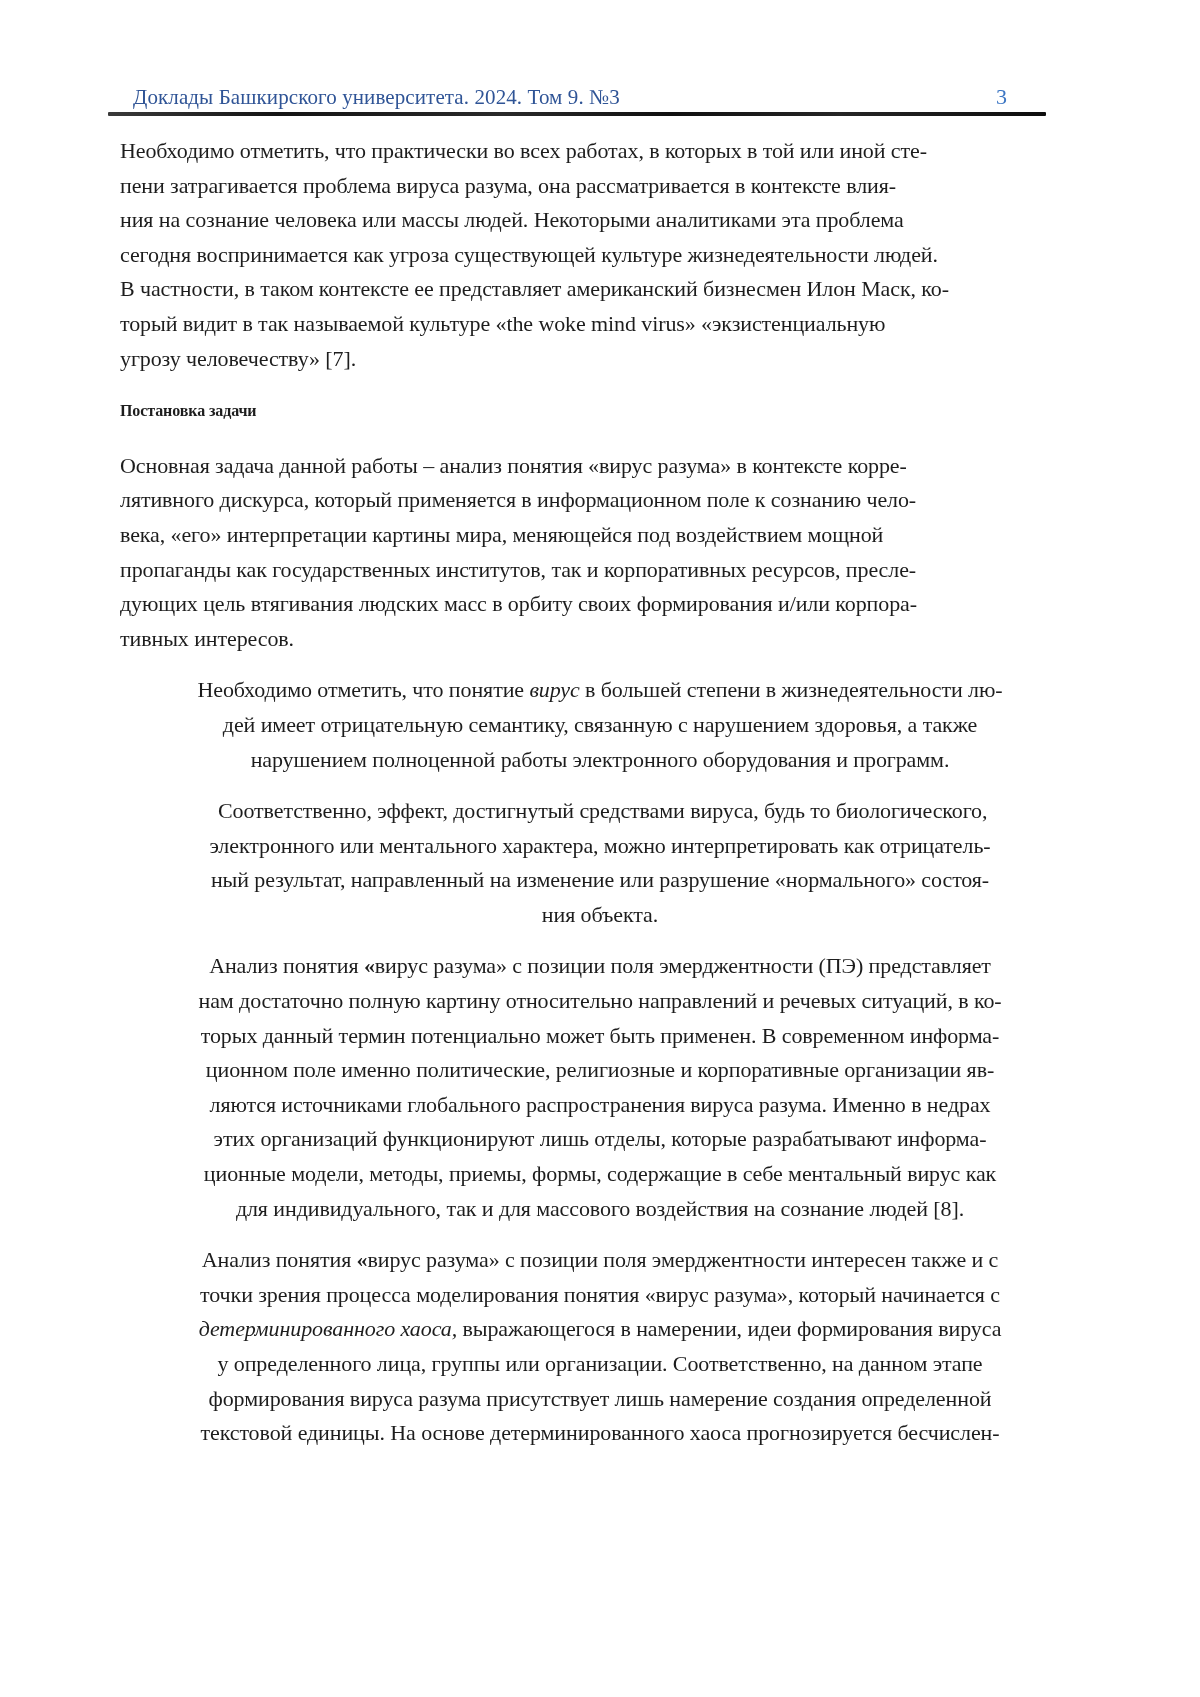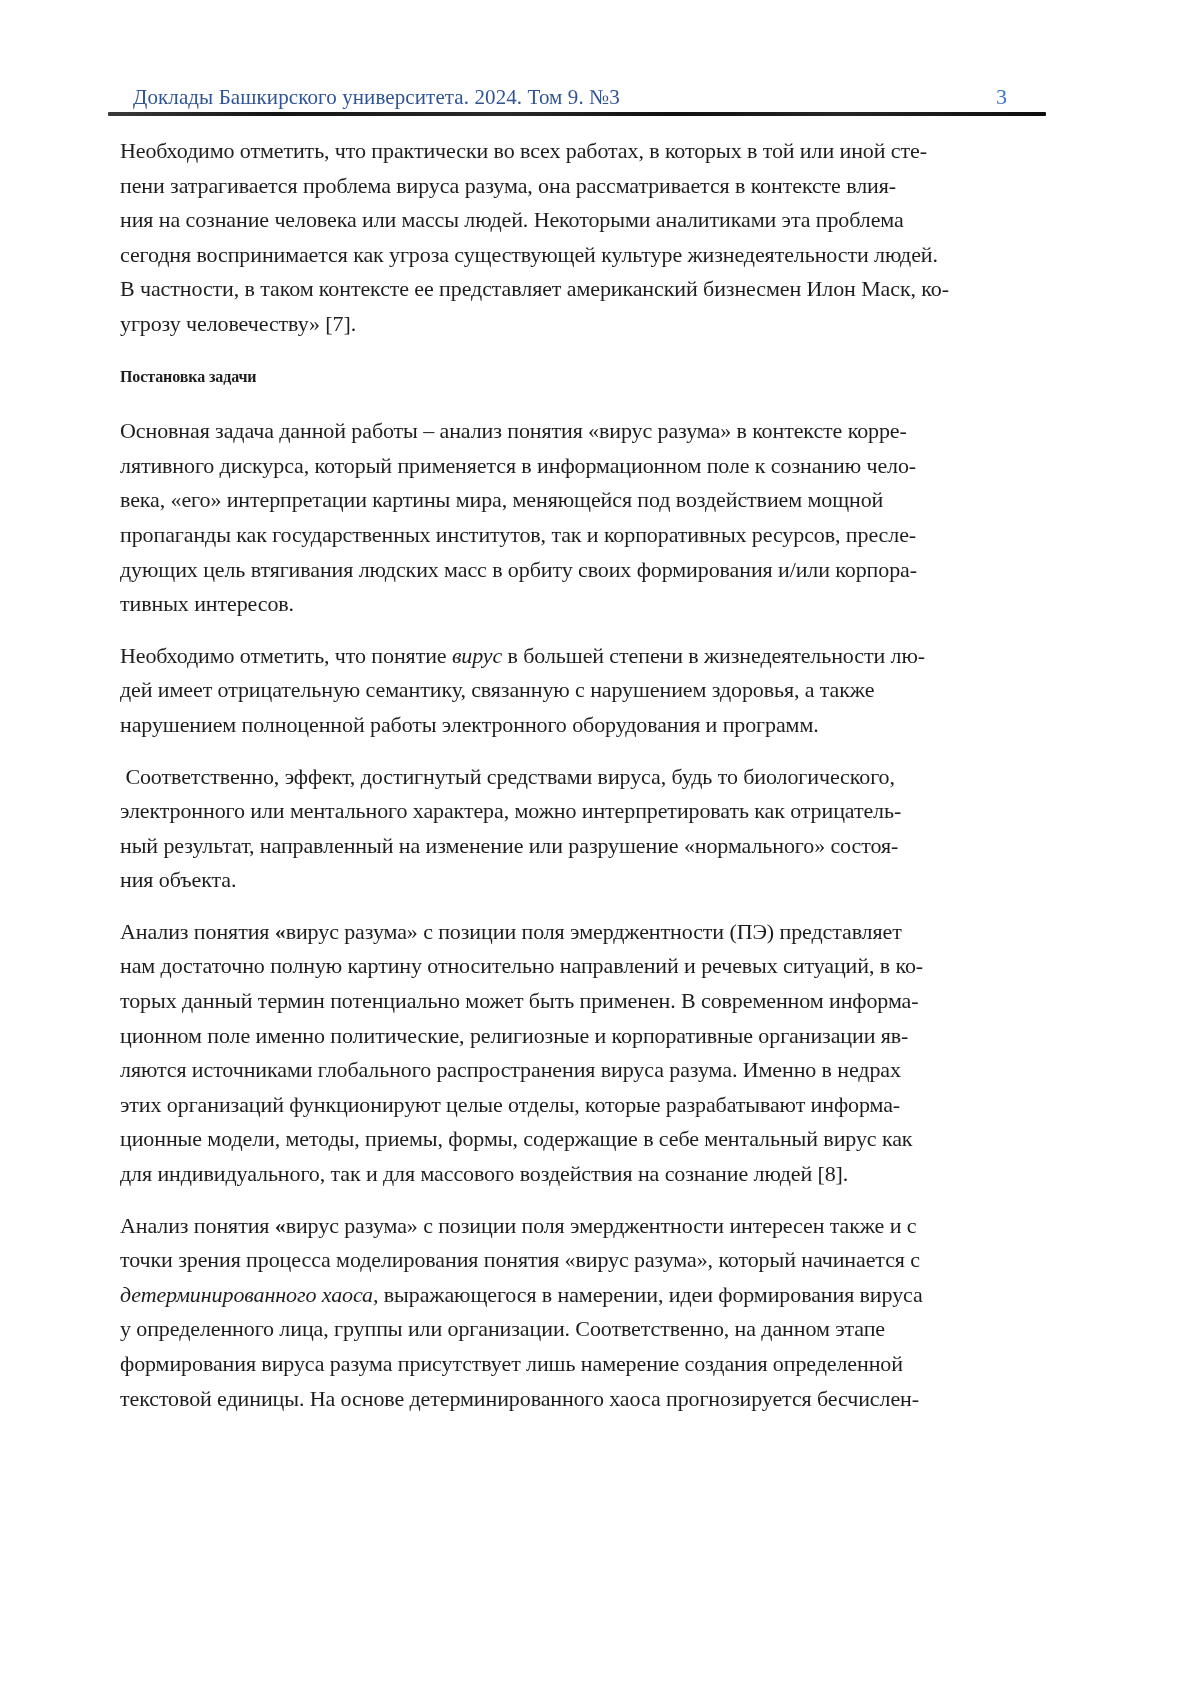--- a/index.html
+++ b/index.html
@@ -44,21 +44,21 @@
     background:linear-gradient(90deg,#3a3a3a 0%,#141414 18%,#2a2a2a 42%,#101010 60%,#262626 78%,#0d0d0d 100%);
   }
   
   .doc-body{
     position:absolute;
     left:120px;
     top:134px;
     width:960px;
   }
   .para{margin:0 0 17px 0;}
-  .para + .para{margin-top:4px;}
+  .para + .para{margin-top:4px;text-align:center;}
   .heading{
     margin:18px 0 20px 0;
     font-size:22px;
     font-weight:700;
     letter-spacing:0.2px;
   }
   .line{
     display:block;
     white-space:pre;          
     font-size:22px;
@@ -78,20 +78,21 @@
     <span class="pagenum">3</span>
   </div>
   <div class="header-rule"></div>
   <div class="doc-body">
       <p class="para">
         <span class="line"><span>Необходимо отметить, что практически во всех работах, в которых в той или иной сте-</span></span>
         <span class="line"><span>пени затрагивается проблема вируса разума, она рассматривается в контексте влия-</span></span>
         <span class="line"><span>ния на сознание человека или массы людей. Некоторыми аналитиками эта проблема</span></span>
         <span class="line"><span>сегодня воспринимается как угроза существующей культуре жизнедеятельности людей.</span></span>
         <span class="line"><span>В частности, в таком контексте ее представляет американский бизнесмен Илон Маск, ко-</span></span>
+        <span class="line"><span>торый видит в так называемой культуре «the woke mind virus» «экзистенциальную</span></span>
         <span class="line"><span>угрозу человечеству» [7].</span></span>
       </p>
       <h2 class="heading">
         <span class="line"><span class="seg-b">Постановка задачи</span></span>
       </h2>
       <p class="para">
         <span class="line"><span>Основная задача данной работы – анализ понятия «вирус разума» в контексте корре-</span></span>
         <span class="line"><span>лятивного дискурса, который применяется в информационном поле к сознанию чело-</span></span>
         <span class="line"><span>века, «его» интерпретации картины мира, меняющейся под воздействием мощной</span></span>
         <span class="line"><span>пропаганды как государственных институтов, так и корпоративных ресурсов, пресле-</span></span>
@@ -108,21 +109,21 @@
         <span class="line"><span>электронного или ментального характера, можно интерпретировать как отрицатель-</span></span>
         <span class="line"><span>ный результат, направленный на изменение или разрушение «нормального» состоя-</span></span>
         <span class="line"><span>ния объекта.</span></span>
       </p>
       <p class="para">
         <span class="line"><span>Анализ понятия </span><span class="seg-b">«</span><span>вирус разума» с позиции поля эмерджентности (ПЭ) представляет</span></span>
         <span class="line"><span>нам достаточно полную картину относительно направлений и речевых ситуаций, в ко-</span></span>
         <span class="line"><span>торых данный термин потенциально может быть применен. В современном информа-</span></span>
         <span class="line"><span>ционном поле именно политические, религиозные и корпоративные организации яв-</span></span>
         <span class="line"><span>ляются источниками глобального распространения вируса разума. Именно в недрах</span></span>
-        <span class="line"><span>этих организаций функционируют целые отделы, которые разрабатывают информа-</span></span>
+        <span class="line"><span>этих организаций функционируют лишь отделы, которые разрабатывают информа-</span></span>
         <span class="line"><span>ционные модели, методы, приемы, формы, содержащие в себе ментальный вирус как</span></span>
         <span class="line"><span>для индивидуального, так и для массового воздействия на сознание людей [8].</span></span>
       </p>
       <p class="para">
         <span class="line"><span>Анализ понятия </span><span class="seg-b">«</span><span>вирус разума» с позиции поля эмерджентности интересен также и с</span></span>
         <span class="line"><span>точки зрения процесса моделирования понятия «вирус разума», который начинается с</span></span>
         <span class="line"><span class="seg-i">детерминированного хаоса,</span><span> выражающегося в намерении, идеи формирования вируса</span></span>
         <span class="line"><span>у определенного лица, группы или организации. Соответственно, на данном этапе</span></span>
         <span class="line"><span>формирования вируса разума присутствует лишь намерение создания определенной</span></span>
         <span class="line"><span>текстовой единицы. На основе детерминированного хаоса прогнозируется бесчислен-</span></span>

